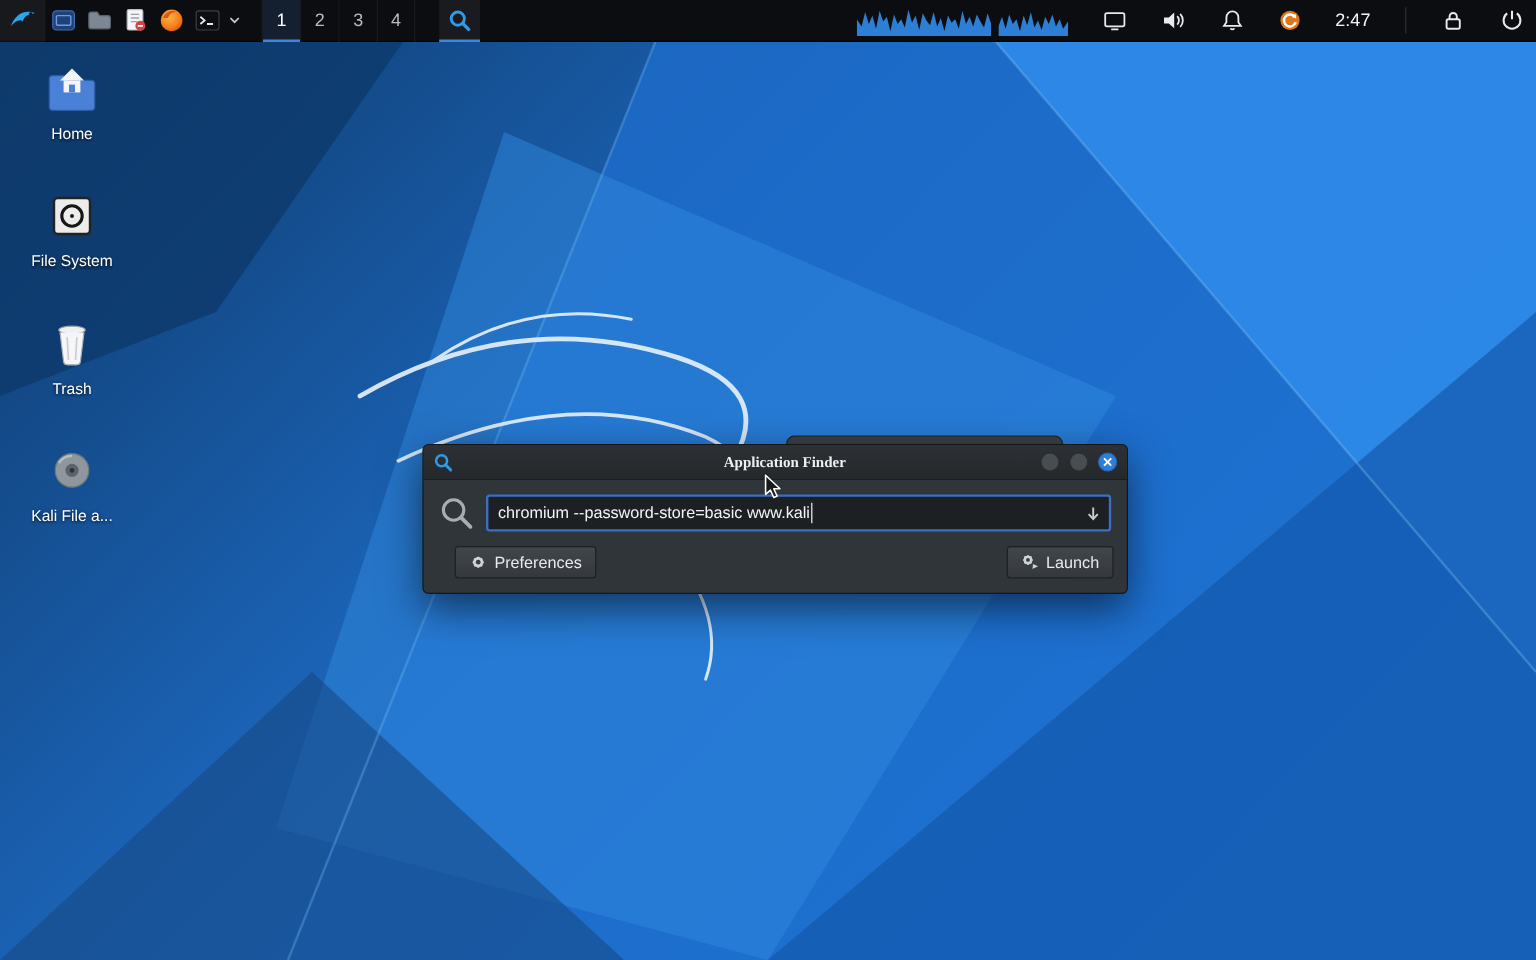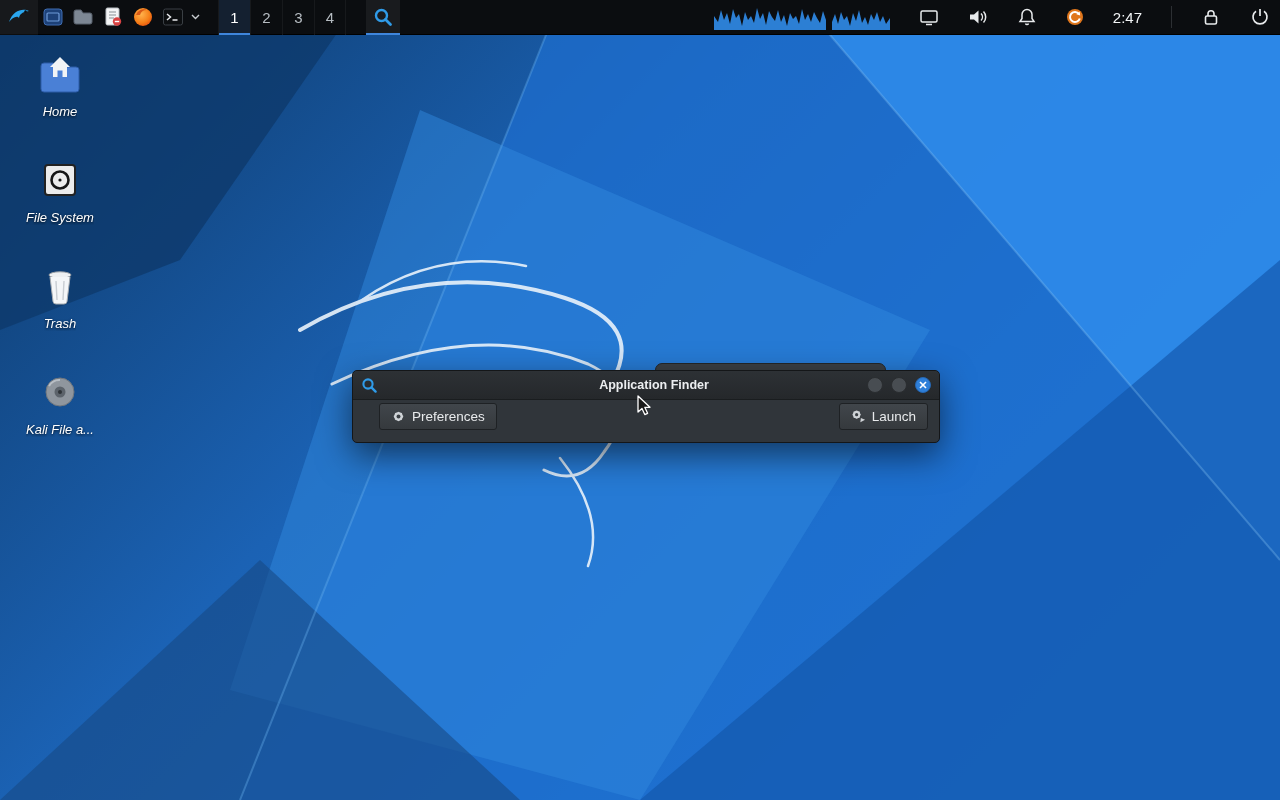--- a/index.html
+++ b/index.html
@@ -23,38 +23,38 @@
   .taskbtn { width:34px; height:35px; margin-left:20px; display:flex; align-items:center; justify-content:center;
              background:rgba(255,255,255,0.06); box-shadow:inset 0 -2px 0 #3f86dc; }
   .panel-right { margin-left:auto; display:flex; align-items:center; height:100%; gap:29px; padding-right:10px; }
   .ricon { display:flex; align-items:center; justify-content:center; }
   .clock { color:#f2f4f6; font-size:15px; }
   .sep { width:1px; height:22px; background:#2c2f33; }
   .graphs { display:flex; align-items:flex-end; gap:6px; }
 
   
   .dicons { position:absolute; left:14px; top:48px; width:92px; display:flex; flex-direction:column;
-            gap:33px; z-index:1;font-style:italic; }
+            gap:33px; z-index:1; }
   .dicon { display:flex; flex-direction:column; align-items:center; gap:6px; padding:2px; }
   .dicon .lbl { color:#fff; font-size:13px; text-shadow:0 1px 3px rgba(0,0,0,.85); text-align:center;
                 white-space:nowrap; overflow:hidden; max-width:96px; }
 
   
   .bgwin { position:absolute; left:655px; top:363px; width:231px; height:14px; z-index:20;
            background:#3b4045; border:1px solid #24272a; border-radius:7px 7px 0 0; }
 
   
   .finder { position:absolute; left:352px; top:370px; width:588px; z-index:30;
             background:#30353a; border:1px solid #141618; border-radius:5px;
             box-shadow:0 12px 34px rgba(0,0,0,.55); }
   .titlebar { height:29px; display:flex; align-items:center; padding:0 8px; position:relative;
               background:linear-gradient(#2d3135,#25282b); border-bottom:1px solid #1a1d1f;
               border-radius:5px 5px 0 0; }
   .title { position:absolute; left:16px; right:0; text-align:center; color:#eceef0;
-           font-size:12.5px; font-weight:bold; pointer-events:none; }
+           font-size:12.5px; font-weight:bold; pointer-events:none;font-family:Liberation Serif, serif; }
   .winbtns { margin-left:auto; display:flex; gap:8px; position:relative; }
   .wbtn { width:16px; height:16px; border-radius:50%; background:#484d52; border:1px solid #2a2d30; }
   .wbtn.close { background:#2e7fd9; border-color:#2567b3; display:flex; align-items:center; justify-content:center; }
   .frow { display:flex; align-items:center; gap:9px; padding:12px 13px 9px; }
   .searchbox { flex:1; height:31px; background:#1c2023; border:2px solid #3c6fc4; border-radius:3px;
                display:flex; align-items:center; padding:0 6px 0 8px; }
   .searchtext { color:#f2f4f6; font-size:13.5px; white-space:pre; }
   .caret { width:1px; height:17px; background:#f2f4f6; margin-left:1px; }
   .combo-arrow { margin-left:auto; display:flex; align-items:center; }
   .btnrow { display:flex; justify-content:space-between; padding:3px 11px 12px; }
@@ -284,20 +284,36 @@
       <div class="wbtn"></div>
       <div class="wbtn close">
         <svg width="8" height="8" viewBox="0 0 8 8">
           <line x1="1" y1="1" x2="7" y2="7" stroke="#fff" stroke-width="1.6"></line>
           <line x1="7" y1="1" x2="1" y2="7" stroke="#fff" stroke-width="1.6"></line>
         </svg>
       </div>
     </div>
   </div>
 
+  <div class="frow">
+    <svg width="30" height="30" viewBox="0 0 30 30">
+      <circle cx="12" cy="12" r="8.5" fill="none" stroke="#a7adb3" stroke-width="2.6"></circle>
+      <line x1="18.5" y1="18.5" x2="26" y2="26" stroke="#a7adb3" stroke-width="3.2" stroke-linecap="round"></line>
+    </svg>
+    <div class="searchbox">
+      <span class="searchtext">chromium --password-store=basic www.kali</span>
+      <span class="caret"></span>
+      <span class="combo-arrow">
+        <svg width="14" height="14" viewBox="0 0 14 14">
+          <line x1="7" y1="2" x2="7" y2="10.5" stroke="#c8ccd0" stroke-width="1.6"></line>
+          <polyline points="3.2,7.5 7,11.5 10.8,7.5" fill="none" stroke="#c8ccd0" stroke-width="1.6"></polyline>
+        </svg>
+      </span>
+    </div>
+  </div>
 
   <div class="btnrow">
     <div class="gbtn">
       <svg width="15" height="15" viewBox="0 0 16 16">
         <g fill="#cfd3d7">
           <rect x="4" y="4" width="8" height="8" rx="1.5"></rect>
           <rect x="4" y="4" width="8" height="8" rx="1.5" transform="rotate(45 8 8)"></rect>
         </g>
         <circle cx="8" cy="8" r="2.1" fill="#3a3f44"></circle>
       </svg>

